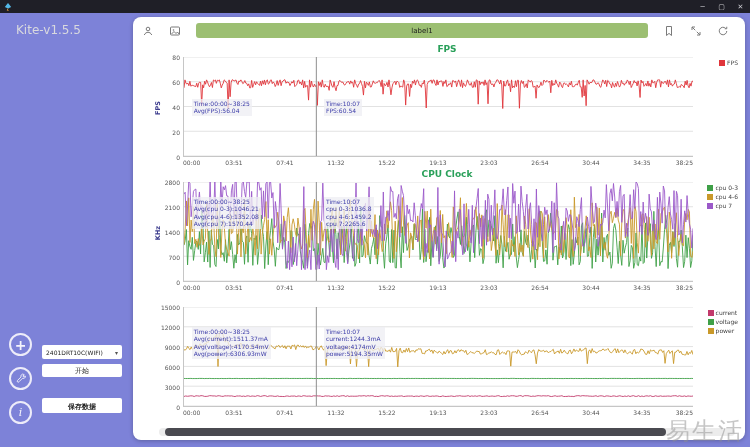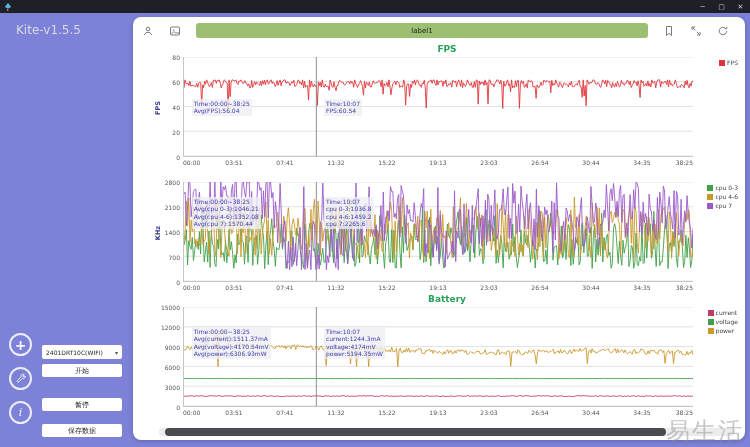--- a/index.html
+++ b/index.html
@@ -13,21 +13,21 @@
   .win-btn { width:19px; height:13px; display:flex; align-items:center; justify-content:center; color:#c9c9ce; font-size:7px; }
 
   
   .fab { position:absolute; left:9px; width:23px; height:23px; border:2px solid #edecf9; border-radius:50%; color:#f4f3fc; display:flex; align-items:center; justify-content:center; }
   #fab-add { top:333px; font-size:14px; font-weight:bold; }
   #fab-tools { top:367px; }
   #fab-info { top:401px; font-size:11px; font-family:"DejaVu Serif","Liberation Serif",serif; font-style:italic; }
   .device-select { position:absolute; left:42px; top:345px; width:80px; height:14px; background:#ffffff; border-radius:2px; display:flex; align-items:center; justify-content:space-between; padding:0 4px; font-size:6px; color:#222; }
   .device-caret { font-size:6px; color:#555; }
   .panel-btn { position:absolute; left:42px; width:80px; height:13px; background:#ffffff; border-radius:2px; display:flex; align-items:center; justify-content:center; font-size:7px; color:#222; cursor:pointer; }
-  #btn-start { top:364px; } #btn-pause { top:382px;margin-top:16px; } #btn-save { top:424px; }
+  #btn-start { top:364px; } #btn-pause { top:382px;margin-top:16px; } #btn-save { top:400px;font-weight:bold; }
 
   
   .card { position:absolute; left:133px; top:17px; width:612px; height:423px; background:#ffffff; border-radius:8px; box-shadow:0 1px 4px rgba(0,0,0,.25); }
   .toolbar { position:absolute; left:9px; right:16px; top:5px; height:17px; display:flex; align-items:center; gap:15px; }
   .tool-icon { width:12px; height:12px; color:#7a7a7a; flex:0 0 auto; }
   .tool-icon svg { width:12px; height:12px; display:block; }
   .label-input { flex:1; height:15px; border:none; outline:none; background:#9cbf72; border-radius:3px; text-align:center; font-size:7px; color:#1d1d1d; font-family:inherit; }
 
   
   .charts { position:absolute; left:22px; right:6px; top:27px; }
@@ -166,20 +166,21 @@
           <span style="left: 100%; transform: translateX(-100%);">38:25</span>
         </div>
       <div class="legend">
           <div class="legend-item">
             <span class="legend-swatch" style="background: rgb(224, 53, 59);"></span>
             <span>FPS</span>
           </div>
         </div>
     </div>
     <div class="chart">
+      <div class="chart-title">CPU Clock</div>
       <div class="ylabel">KHz</div>
       <div class="yticks">
           <span style="top: 100%;">0</span>
           <span style="top: 75%;">700</span>
           <span style="top: 50%;">1400</span>
           <span style="top: 25%;">2100</span>
           <span style="top: 0%;">2800</span>
         </div>
       <div class="plot">
           <svg viewBox="0 0 1000 1000" preserveAspectRatio="none">
@@ -228,21 +229,20 @@
             <span class="legend-swatch" style="background: rgb(201, 153, 42);"></span>
             <span>cpu 4-6</span>
           </div>
           <div class="legend-item">
             <span class="legend-swatch" style="background: rgb(155, 89, 201);"></span>
             <span>cpu 7</span>
           </div>
         </div>
     </div>
     <div class="chart">
-      <div class="chart-title">Battery</div>
       <div class="ylabel"></div>
       <div class="yticks">
           <span style="top: 100%;">0</span>
           <span style="top: 80%;">3000</span>
           <span style="top: 60%;">6000</span>
           <span style="top: 40%;">9000</span>
           <span style="top: 20%;">12000</span>
           <span style="top: 0%;">15000</span>
         </div>
       <div class="plot">

